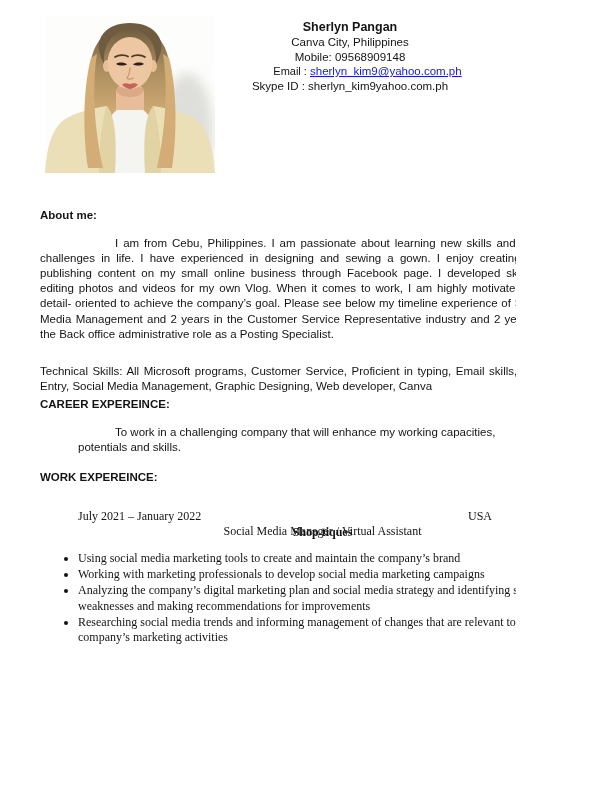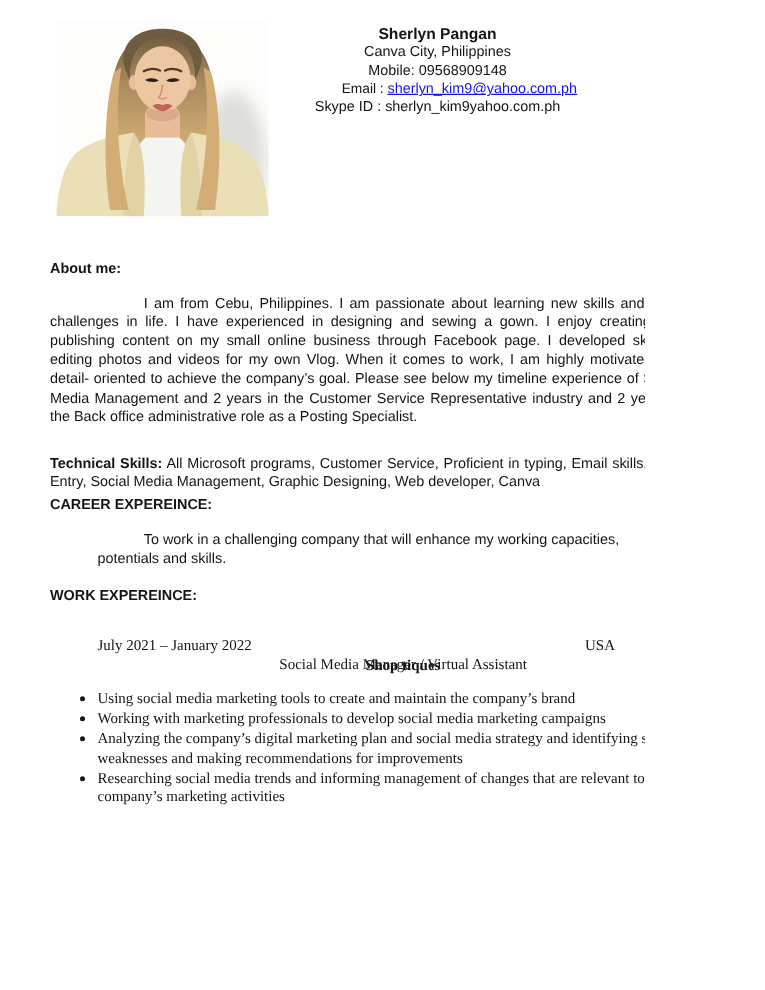--- a/index.html
+++ b/index.html
@@ -32,21 +32,21 @@
 
   .about-para {
     position:absolute; top:224px; left:40px; width:506px;
     font-size:11.5px; line-height:15.2px;
     text-align:justify; text-indent:75px;
   }
   .tech-para {
     position:absolute; top:352px; left:40px; width:506px;
     font-size:11.5px; line-height:15.2px; text-align:justify;
   }
-  .tech-para b { font-weight:bold;margin-top:18px; }
+  .tech-para b { font-weight:normal;margin-top:18px; }
 
   .objective-body {
     position:absolute; top:413px; left:40px; width:506px;
     box-sizing:border-box; padding-left:38px; text-indent:37px;
     font-size:11.5px; line-height:15.2px;
   }
 
   
   .serif { font-family:"Liberation Serif", serif; font-size:12px; }
   .job-dates    { position:absolute; top:509px; left:78px;  }

